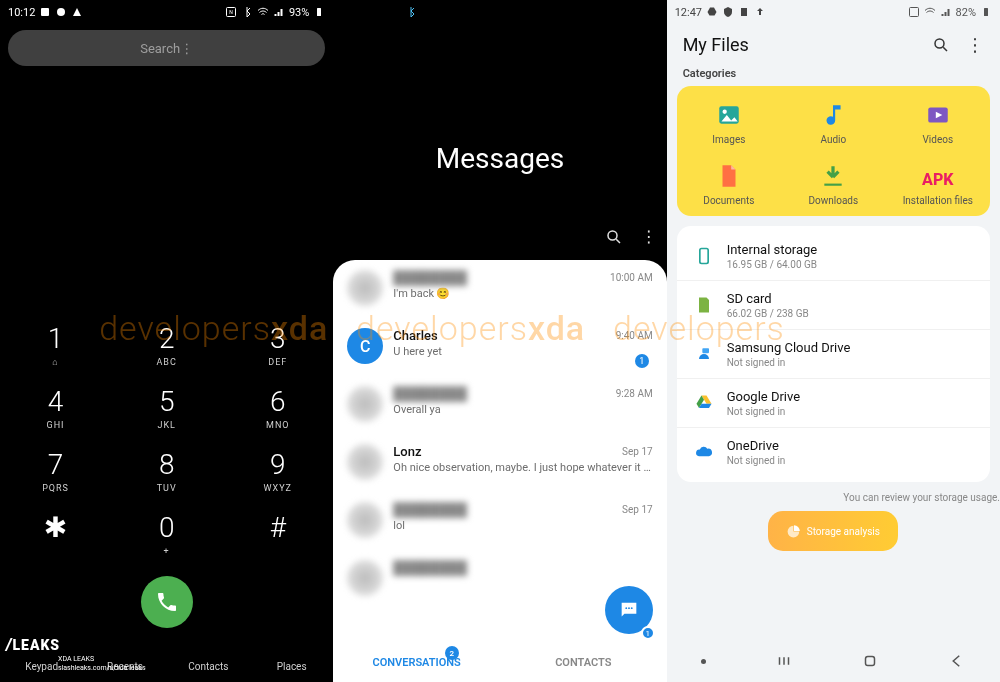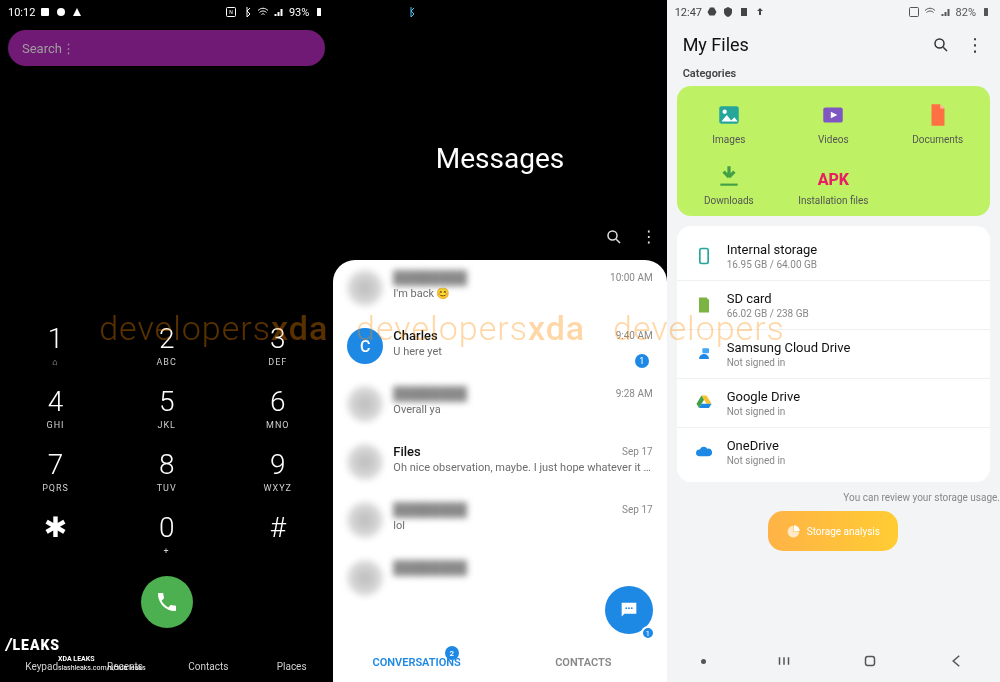--- a/index.html
+++ b/index.html
@@ -8,36 +8,36 @@
   .pane { position: relative; width: 333.33px; height: 682px; overflow: hidden; }
   .p1, .p2-top { background:#000; color:#fff; }
   .p3 { background:#f2f4f6; color:#111; }
 
   
   .statusbar { display:flex; justify-content:space-between; align-items:center; height:24px; padding:8px 8px; font-size:11px; }
   .statusbar .right { display:flex; gap:4px; align-items:center; }
   .statusbar svg, .sicon { width:12px; height:12px; fill:currentColor; }
 
   
-  .search-pill { margin:6px 8px; height:36px; border-radius:20px; background:#701a75; display:flex; align-items:center; padding:0 14px; justify-content:flex-start; }
+  .search-pill { margin:6px 8px; height:36px; border-radius:20px; background:#404040; display:flex; align-items:center; padding:0 14px; justify-content:center; }
   .search-pill span { color:#9e9e9e; font-size:13px; }
   .kebab { color:#bdbdbd; font-size:16px; line-height:1; }
 
   .keypad { position:absolute; bottom:118px; left:0; right:0; display:grid; grid-template-columns: repeat(3,1fr); }
   .key { text-align:center; padding:10px 0 8px; }
   .key .digit { font-size:28px; font-weight:300; }
   .key .letters { font-size:9px; letter-spacing:1px; color:#cfcfcf; margin-top:2px; }
   .call-fab { position:absolute; bottom:54px; left:50%; transform:translateX(-50%); width:52px; height:52px; border-radius:50%; background:#4CAF50; display:flex; align-items:center; justify-content:center; }
   .bottom-tabs { position:absolute; bottom:4px; left:0; right:0; display:grid; grid-template-columns: repeat(4,1fr); text-align:center; font-size:10px; color:#cfcfcf; padding:6px 0;}
   .bottom-tabs .lbl { padding-top:2px; }
 
   
   .leaks { position:absolute; left:6px; bottom:28px; font-size:14px; font-weight:900; letter-spacing:1px; color:#fff; }
   .leaks .slash { font-style:italic; font-size:16px; }
-  .credit { position:absolute; left:58px; bottom:18px; font-size:7px; color:#fff; line-height:1.1; font-weight:700;}
+  .credit { position:absolute; left:58px; bottom:18px; font-size:7px; color:#fff; line-height:1.1; font-weight:400;}
   .credit2 { position:absolute; left:58px; bottom:10px; font-size:7px; color:#fff; font-weight:400;}
   .xda { position:absolute; left:0; width:884px; top:308px; text-align:center; font-size:34px; font-weight:300; letter-spacing:1px; color:rgba(255,140,0,0.35); pointer-events:none; z-index:50;}
   .xda b { font-weight:500; }
 
   
   .msg-title { text-align:center; font-size:28px; font-weight:400; color:#fff; margin-top:118px; }
   .msg-actions { position:absolute; right:10px; top:228px; display:flex; gap:18px; align-items:center; }
   .msg-actions svg { width:18px; height:18px; fill:#e0e0e0; }
 
   .sheet { position:absolute; top:260px; bottom:0; left:0; right:0; background:#fff; border-radius:22px 22px 0 0; color:#111; overflow:hidden;}
@@ -59,21 +59,21 @@
   .msg-tabs .tab.active { color:#1e88e5; }
   .tab-badge { position:absolute; top:4px; right:calc(50% - 42px); width:14px; height:14px; border-radius:50%; background:#1e88e5; color:#fff; font-size:8px; display:flex; align-items:center; justify-content:center;}
 
   
   .p3 .statusbar { color:#444; }
   .p3 .header { display:flex; justify-content:space-between; align-items:center; padding:10px 16px 6px; }
   .p3 .header .title { font-size:18px; font-weight:400; }
   .p3 .header .actions { display:flex; gap:16px; align-items:center;}
   .p3 .section-label { font-size:11px; font-weight:600; color:#444; padding:6px 16px 4px; }
 
-  .cat-card { margin:2px 10px 10px; background:#bef264; border-radius:14px; padding:14px 0 10px; display:grid; grid-template-columns:repeat(3,1fr); row-gap:16px;}
+  .cat-card { margin:2px 10px 10px; background:#fde047; border-radius:14px; padding:14px 0 10px; display:grid; grid-template-columns:repeat(3,1fr); row-gap:16px;}
   .cat { display:flex; flex-direction:column; align-items:center; gap:6px; }
   .cat .cicon { width:28px; height:28px; display:flex; align-items:flex-end; justify-content:center;}
   .cat .clabel { font-size:10px; color:#555; }
 
   .storage-card { margin:0 10px 10px; background:#fff; border-radius:14px; padding:6px 0;}
   .srow { display:flex; gap:12px; align-items:center; padding:10px 16px; }
   .srow + .srow { border-top:1px solid #f0f0f0; }
   .srow .sicon-wrap { width:22px; display:flex; justify-content:center; }
   .srow .stext .t { font-size:13px; }
   .srow .stext .s { font-size:10px; color:#888; margin-top:2px;}
@@ -274,21 +274,21 @@
             <div class="avatar blur"></div>
     <div class="body">
       <div class="name blur">████████</div>
       <div class="preview">Overall ya</div>
     </div>
     <div class="time">9:28 AM</div>
     </div>
           <div class="conv">
             <div class="avatar blur"></div>
     <div class="body">
-      <div class="name">Files</div>
+      <div class="name">Lonz</div>
       <div class="preview">Oh nice observation, maybe. I just hope whatever it is, it's good and has replay value</div>
     </div>
     <div class="time">Sep 17</div>
     </div>
           <div class="conv">
             <div class="avatar blur"></div>
     <div class="body">
       <div class="name blur">████████</div>
       <div class="preview">lol</div>
     </div>
@@ -375,20 +375,28 @@
     <div class="cat-card" id="cat-card">
         <div class="cat">
           <div class="cicon">
             <svg viewBox="0 0 24 24" width="26" height="26" fill="#26a69a">
               <rect x="3" y="4" width="18" height="16" rx="2"></rect>
               <circle cx="8" cy="9" r="2" fill="#fff"></circle>
               <path d="M5 18l5-6 4 5 3-3 3 4z" fill="#fff"></path>
             </svg>
           </div>
     <div class="clabel">Images</div>
+        </div>
+        <div class="cat">
+          <div class="cicon">
+            <svg viewBox="0 0 24 24" width="26" height="26" fill="#1e88e5">
+              <path d="M12 3v10.6A4 4 0 1 0 14 17V7h5V3z"></path>
+            </svg>
+          </div>
+    <div class="clabel">Audio</div>
         </div>
         <div class="cat">
           <div class="cicon">
             <svg viewBox="0 0 24 24" width="26" height="26" fill="#7e57c2">
               <rect x="3" y="5" width="18" height="14" rx="2"></rect>
               <path d="M10 9l6 3-6 3z" fill="#fff"></path>
             </svg>
           </div>
     <div class="clabel">Videos</div>
         </div>

